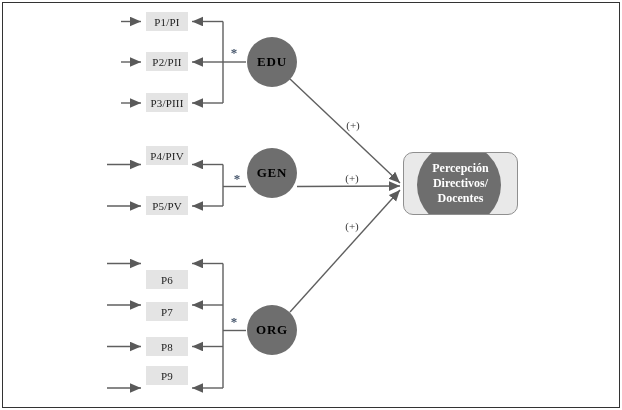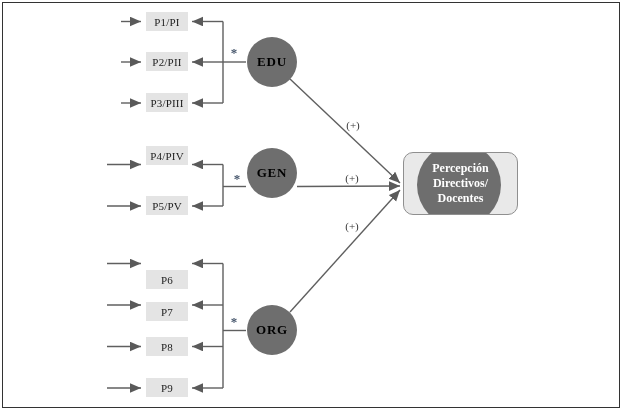--- a/index.html
+++ b/index.html
@@ -88,21 +88,21 @@
 </svg>
 
 <div class="indicator" style="top:12px">P1/PI</div>
 <div class="indicator" style="top:52px">P2/PII</div>
 <div class="indicator" style="top:93px">P3/PIII</div>
 <div class="indicator" style="top:146px">P4/PIV</div>
 <div class="indicator" style="top:196px">P5/PV</div>
 <div class="indicator" style="top:270px">P6</div>
 <div class="indicator" style="top:302px">P7</div>
 <div class="indicator" style="top:337px">P8</div>
-<div class="indicator" style="top:378px">P9</div>
+<div class="indicator" style="top:366px">P9</div>
 
 <div class="latent" style="top:37px">EDU</div>
 <div class="latent" style="top:148px">GEN</div>
 <div class="latent" style="top:305px">ORG</div>
 
 <div class="asterisk" style="left:228px;top:45px">*</div>
 <div class="asterisk" style="left:231px;top:171px">*</div>
 <div class="asterisk" style="left:228px;top:314px">*</div>
 
 <div class="sign" style="left:341px;top:118px">(+)</div>

